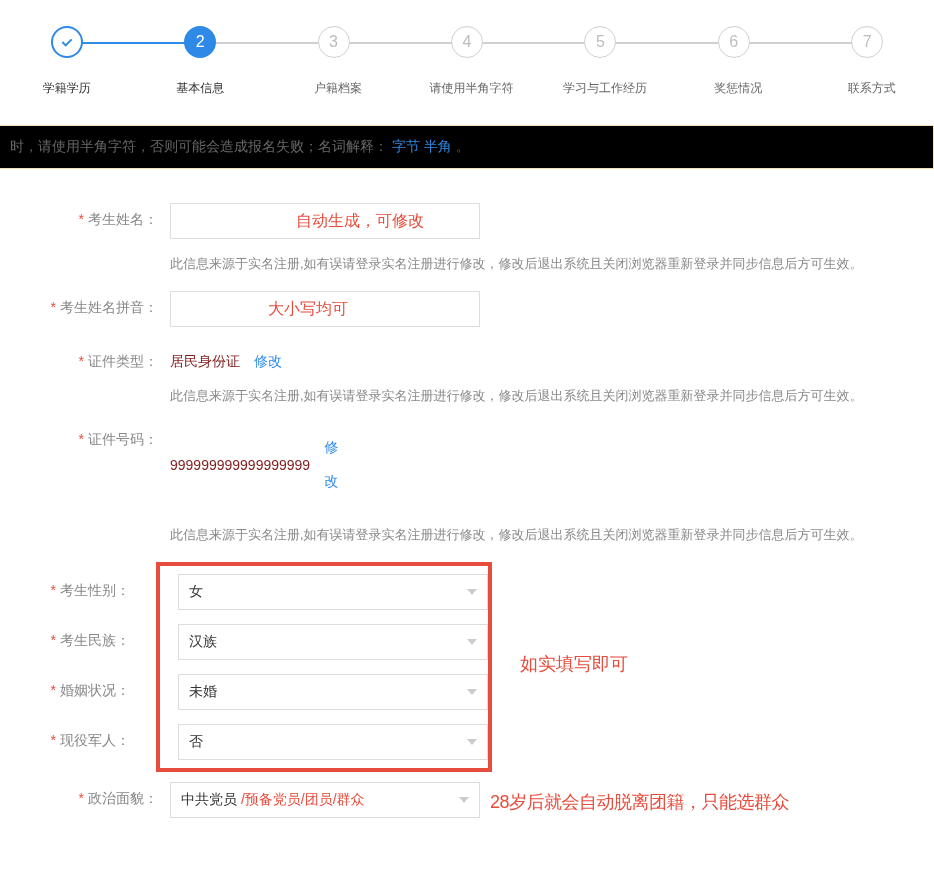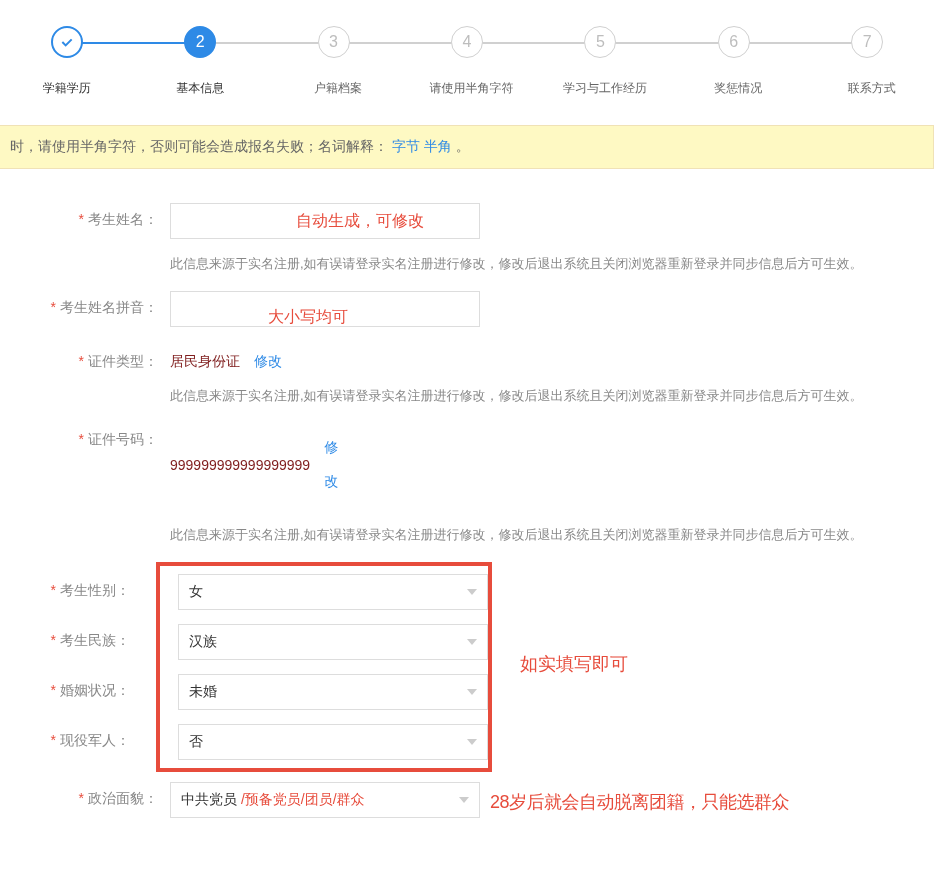--- a/index.html
+++ b/index.html
@@ -61,21 +61,21 @@
     .step-label {
       margin-top: 22px;
       font-size: 12px;
       color: #333;
     }
     .step-label.pending { color: #666; margin-left: 9px; }
 
     
     .warning-bar {
       margin-top: 28px;
-      background: #fef9c3;
+      background: #000000;
       border: 1px solid #f0e2b6;
       border-left: none;
       padding: 12px 10px;
       font-size: 14px;
       color: #666;
     }
     .warning-bar .link { color: #2e8ae6; cursor: pointer; }
 
     
     .form { margin-top: 34px; }
@@ -217,21 +217,21 @@
       <div class="hint-text">此信息来源于实名注册,如有误请登录实名注册进行修改，修改后退出系统且关闭浏览器重新登录并同步信息后方可生效。</div>
     </div>
     <div class="annotation-overlay" style="left:296px;top:8px;">自动生成，可修改</div>
   </div>
 
   <div class="form-row">
     <div class="form-label"><span class="req">*</span><span>考生姓名拼音</span>：</div>
     <div class="form-field">
       <input class="input-text" type="text" value="" style="">
     </div>
-    <div class="annotation-overlay" style="left:268px;top:16px;">大小写均可</div>
+    <div class="annotation-overlay" style="left:268px;top:8px;">大小写均可</div>
   </div>
 
   <div class="form-row">
     <div class="form-label"><span class="req">*</span><span>证件类型</span>：</div>
     <div class="form-field">
       <span class="static-value">居民身份证</span>
       <span class="modify-link">修改</span>
       <div class="hint-text">此信息来源于实名注册,如有误请登录实名注册进行修改，修改后退出系统且关闭浏览器重新登录并同步信息后方可生效。</div>
     </div>
   </div>

